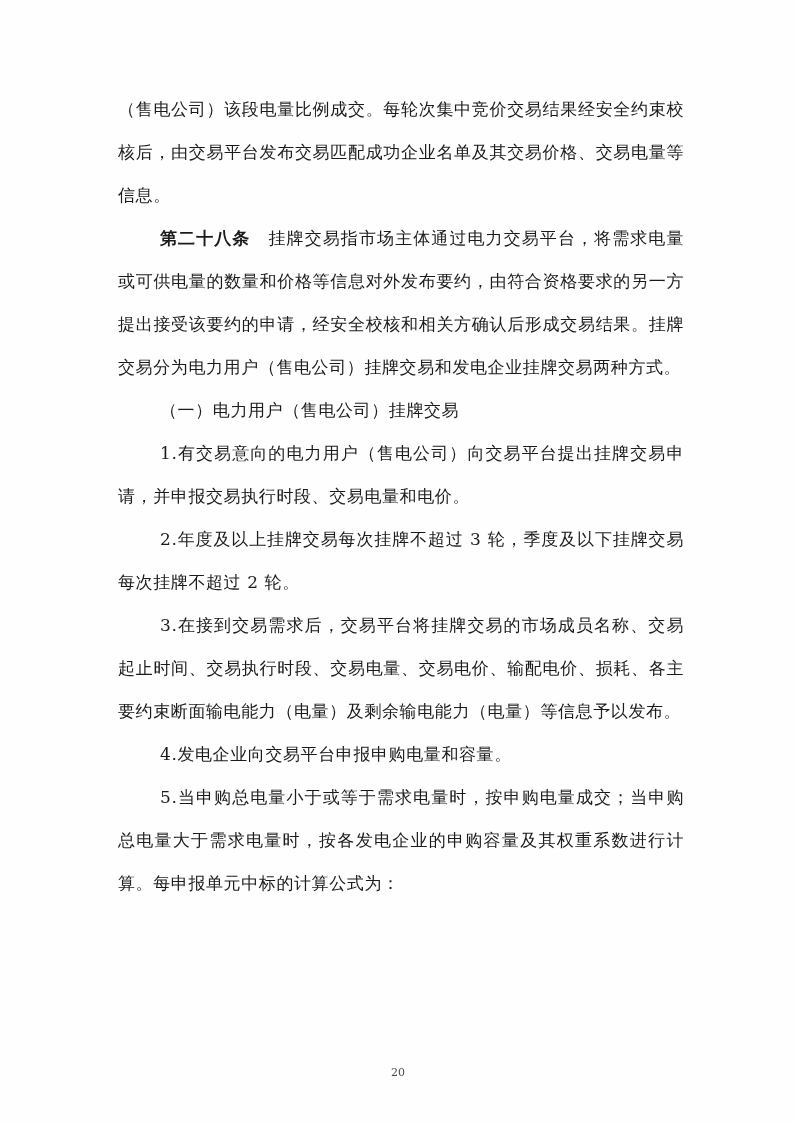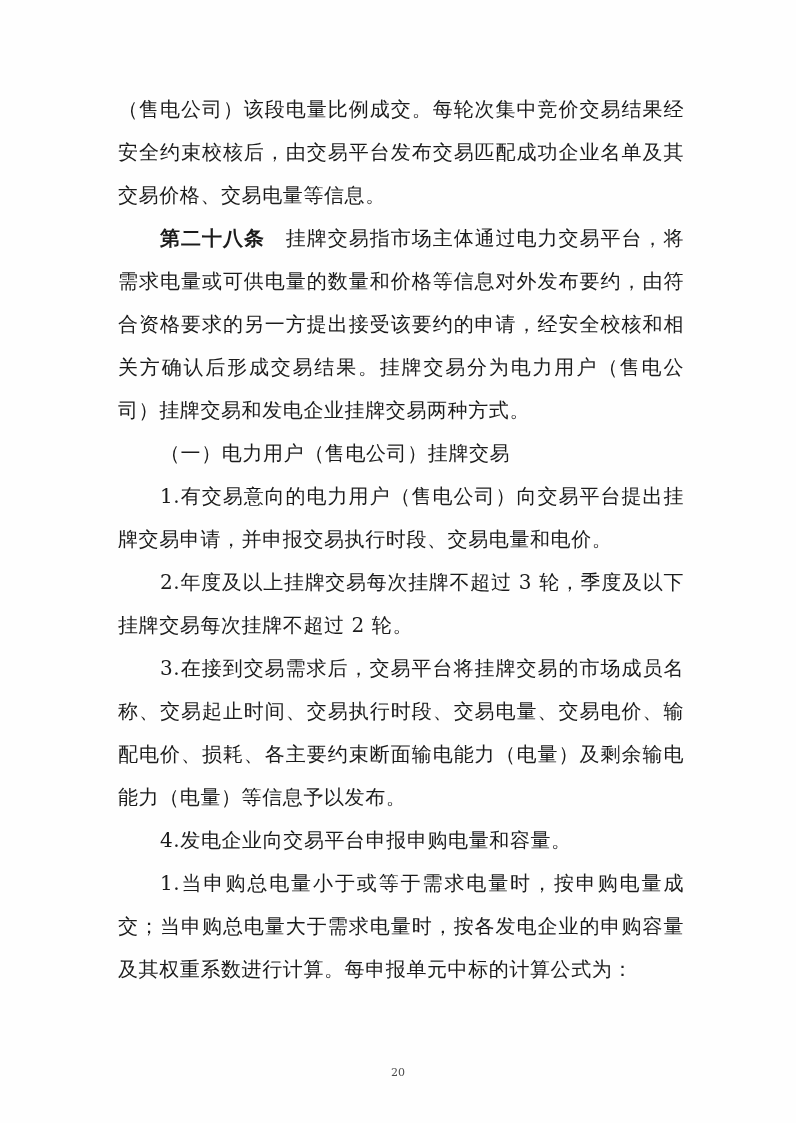--- a/index.html
+++ b/index.html
@@ -18,21 +18,21 @@
     overflow: hidden;
   }
   .page-body {
     position: absolute;
     left: 118px;
     top: 88px;
     width: 566px;
   }
   .para {
     font-family: "DejaVu Serif", serif;
-    font-size: 20px;
+    font-size: 17px;
     line-height: 43px;
     color: #1b1b1b;
     letter-spacing: 0.6px;
     text-align: justify;
     text-justify: inter-character;
     margin: 0;
     white-space: pre-wrap;
   }
   .indent-2 {
     text-indent: 42px;
@@ -67,19 +67,19 @@
     <p class="para indent-2">（一）电力用户（售电公司）挂牌交易</p>
 
     <p class="para indent-2">1.有交易意向的电力用户（售电公司）向交易平台提出挂牌交易申请，并申报交易执行时段、交易电量和电价。</p>
 
     <p class="para indent-2">2.年度及以上挂牌交易每次挂牌不超过 3 轮，季度及以下挂牌交易每次挂牌不超过 2 轮。</p>
 
     <p class="para indent-2">3.在接到交易需求后，交易平台将挂牌交易的市场成员名称、交易起止时间、交易执行时段、交易电量、交易电价、输配电价、损耗、各主要约束断面输电能力（电量）及剩余输电能力（电量）等信息予以发布。</p>
 
     <p class="para indent-2">4.发电企业向交易平台申报申购电量和容量。</p>
 
-    <p class="para indent-2">1.当申购总电量小于或等于需求电量时，按申购电量成交；当申购总电量大于需求电量时，按各发电企业的申购容量及其权重系数进行计算。每申报单元中标的计算公式为：</p>
+    <p class="para indent-2">5.当申购总电量小于或等于需求电量时，按申购电量成交；当申购总电量大于需求电量时，按各发电企业的申购容量及其权重系数进行计算。每申报单元中标的计算公式为：</p>
 
 
   </div>
 
   <div class="page-number">20</div>
 </div>
 
 </body></html>

